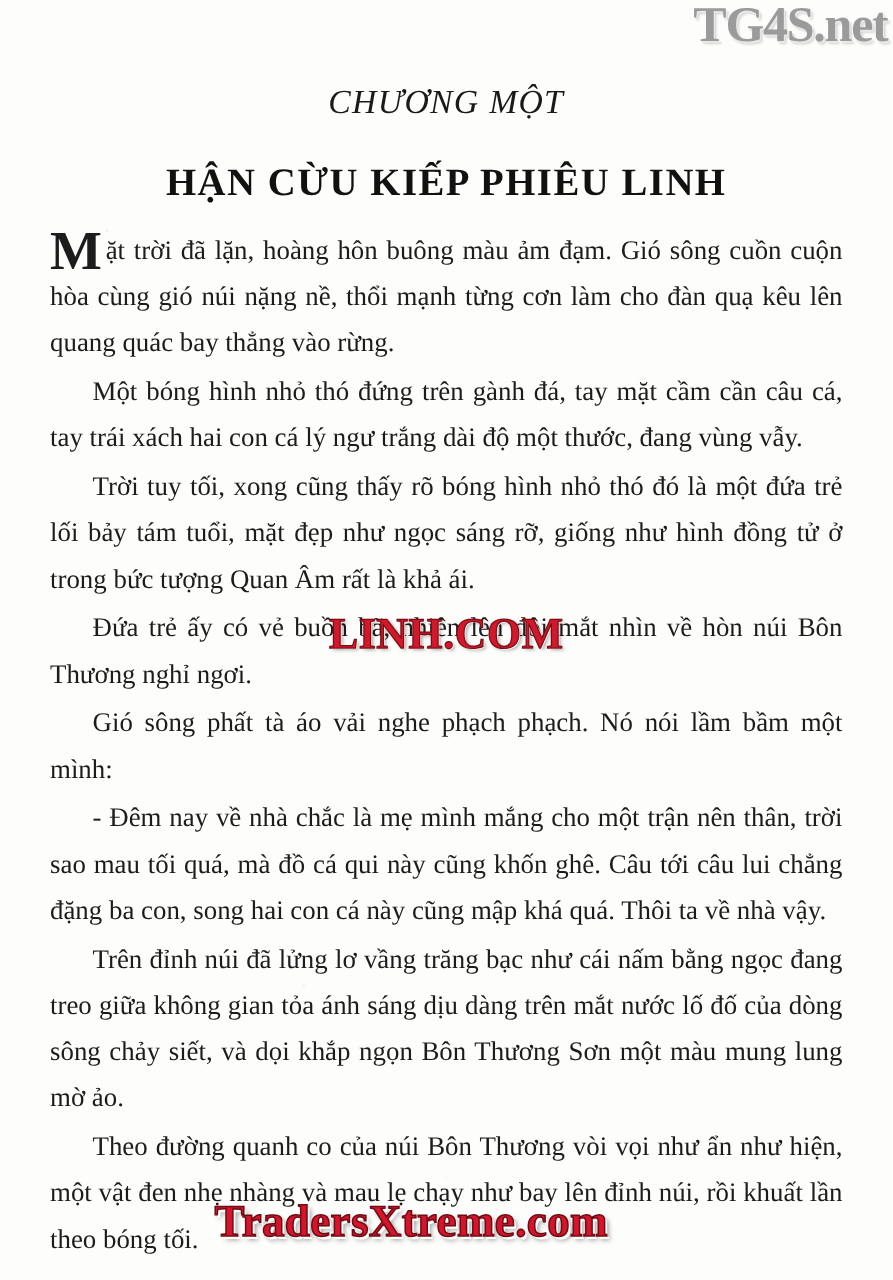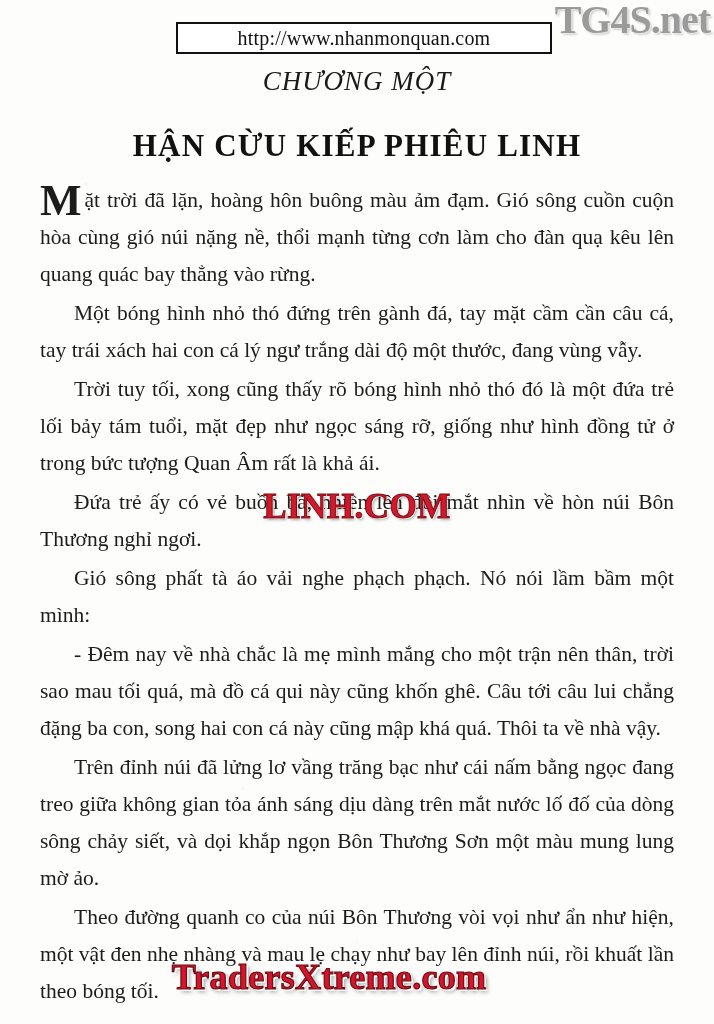--- a/index.html
+++ b/index.html
@@ -166,23 +166,20 @@
     letter-spacing: .3px;
   }
 </style>
 </head>
 <body>
 
 <div class="page">
 
   <div class="tg4s">TG4S.net</div>
 
-  <div class="url-bar">
-    <span>http://www.nhanmonquan.com</span>
-  </div>
 
   <div class="chapter-num">CHƯƠNG MỘT</div>
   <div class="chapter-title">HẬN CỪU KIẾP PHIÊU LINH</div>
 
   <div class="body-text">
     <p class="noindent"><span class="dropcap">M</span><span>ặt trời đã lặn, hoàng hôn buông màu ảm đạm. Gió sông cuồn cuộn hòa cùng gió núi nặng nề, thổi mạnh từng cơn làm cho đàn quạ kêu lên quang quác bay thẳng vào rừng.</span></p>
     <p>Một bóng hình nhỏ thó đứng trên gành đá, tay mặt cầm cần câu cá, tay trái xách hai con cá lý ngư trắng dài độ một thước, đang vùng vẫy.</p>
     <p>Trời tuy tối, xong cũng thấy rõ bóng hình nhỏ thó đó là một đứa trẻ lối bảy tám tuổi, mặt đẹp như ngọc sáng rỡ, giống như hình đồng tử ở trong bức tượng Quan Âm rất là khả ái.</p>
     <p>Đứa trẻ ấy có vẻ buồn bã, nhiên lên đôi mắt nhìn về hòn núi Bôn Thương nghỉ ngơi.</p>
     <p>Gió sông phất tà áo vải nghe phạch phạch. Nó nói lầm bầm một mình:</p>

